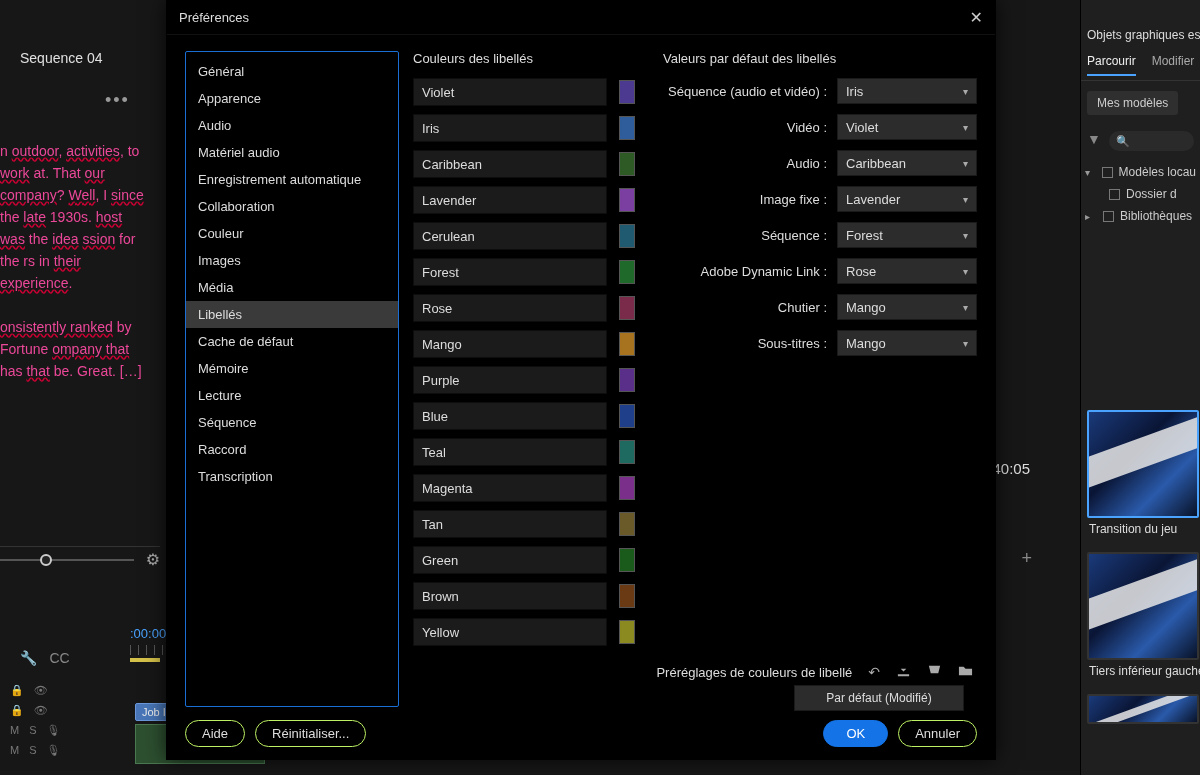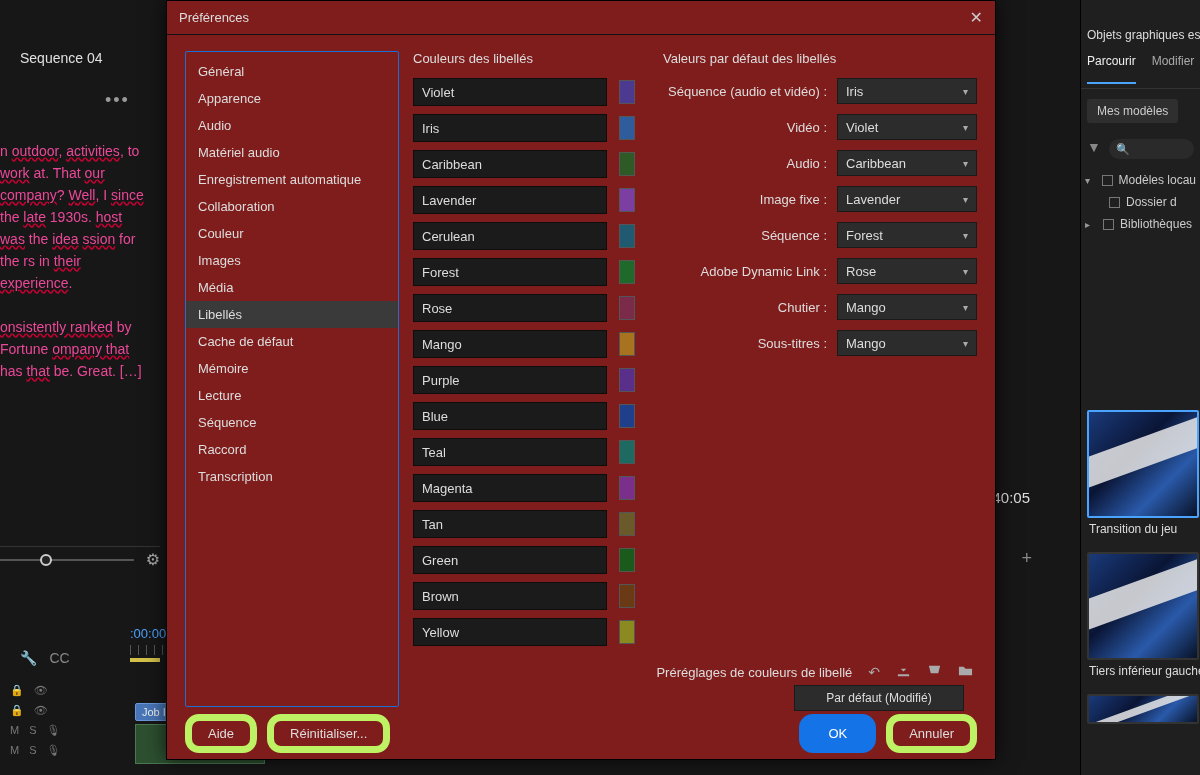--- a/index.html
+++ b/index.html
@@ -54,35 +54,35 @@
     background:#2d5030; border:1px solid #4a7850;
   }
   .bg-ruler {
     position:absolute; top:645px; left:130px; width:130px; height:10px;
     background: repeating-linear-gradient(to right,#555 0,#555 1px,transparent 1px,transparent 8px);
   }
   .bg-yellow-marker{
     position:absolute; top:658px; left:130px; width:30px; height:4px; background:#d4c14a;
   }
   .bg-right-time{
-    position:absolute; top:489px; right:170px; color:#ddd; font-size:15px;
+    position:absolute; top:460px; right:170px; color:#ddd; font-size:15px;
   }
   .bg-right-plus{
     position:absolute; top:548px; right:168px; color:#888; font-size:18px;
   }
 
   
   .right-panel {
     position:absolute; top:0; right:0; width:120px; height:100%;
     background:#1f1f1f; border-left:1px solid #000;
     padding-top:28px;
   }
   .right-panel .header { color:#ddd; font-size:12px; padding:0 6px 8px 6px; white-space:nowrap;}
   .right-panel .tabs { display:flex; gap:16px; padding:4px 6px; border-bottom:1px solid #333;}
-  .right-panel .tab { color:#aaa; font-size:12px; padding-bottom:14px; cursor:pointer;}
+  .right-panel .tab { color:#aaa; font-size:12px; padding-bottom:6px; cursor:pointer;}
   .right-panel .tab.active { color:#eee; border-bottom:2px solid #4aa3ff;}
   .right-panel .btn-models { margin:10px 6px; background:#2f2f2f; color:#ccc; font-size:12px;
     padding:5px 10px; border:none; border-radius:3px; cursor:pointer; white-space:nowrap;}
   .right-panel .filter-row { display:flex; gap:8px; padding:6px;}
   .right-panel .filter-row .icon { color:#888; font-size:14px;}
   .right-panel .search-mini { flex:1; background:#2a2a2a; border-radius:10px; height:20px;
     color:#888; font-size:11px; padding:2px 8px; display:flex; align-items:center;}
   .right-panel .tree { padding:4px 2px; font-size:12px; color:#ccc;}
   .right-panel .tree .row { display:flex; align-items:center; gap:6px; padding:4px 2px; white-space:nowrap;}
   .right-panel .tree .chev { color:#999; width:12px; font-size:10px;}
@@ -99,21 +99,21 @@
   }
   .right-panel .thumb-img::after{
     content:""; position:absolute; top:20%; left:-10%; width:140%; height:30%;
     background:#e8e8e8; transform:skewY(-20deg); opacity:0.85;
   }
   .right-panel .thumb-label { color:#ddd; font-size:12px; padding:4px 2px; white-space:nowrap;}
 
   
   .dialog {
     position:absolute; top:0; left:166px; width:830px; height:760px;
-    background:#7f1d1d; border:1px solid #000;
+    background:#000000; border:1px solid #000;
     box-shadow:0 0 20px rgba(0,0,0,0.7);
     display:flex; flex-direction:column;
   }
   .dialog-title {
     height:34px; display:flex; align-items:center; justify-content:space-between;
     padding:0 12px; color:#ddd; font-size:13px; border-bottom:1px solid #111;
   }
   .dialog-title .close { color:#ccc; font-size:16px; cursor:pointer;}
   .dialog-body { flex:1; display:flex; padding:16px 18px 0 18px; gap:14px; overflow:hidden;}
   .sidebar {
@@ -161,21 +161,21 @@
     width:170px; height:26px; background:#2c2c2c; border:1px solid #1a1a1a;
     color:#ddd; font-size:12px; display:flex; align-items:center; justify-content:center;
   }
 
   .dialog-footer {
     height:52px; display:flex; align-items:center; justify-content:space-between;
     padding:0 18px;
   }
   .dialog-footer .left-btns, .dialog-footer .right-btns { display:flex; gap:10px;}
   .dlg-btn {
-    background:transparent; border:7px solid #bef264; color:#ddd;
+    background:transparent; border:1px solid #bef264; color:#ddd;
     font-size:13px; padding:5px 16px; border-radius:14px; cursor:pointer;
   }
   .dlg-btn.primary { background:#1473e6; border-color:#1473e6; color:#fff; padding:5px 22px;}
 </style>
 </head>
 <body>
 
 <div class="bg-top-tab">Sequence 04</div>
 <div class="bg-ellipsis">•••</div>
 <div class="bg-text" id="bg-text">n <span>outdoor</span>, <span>activities</span>, to <span>work</span> at. That <span>our company</span>? <span>Well</span>, I <span>since</span> the <span>late</span> 1930s. <span>host was</span> the <span>idea</span> <span>ssion</span> for the rs in <span>their experience</span>.<br><br><span>onsistently ranked</span> by Fortune <span>ompany that</span> has <span>that</span> be. Great. […]</div>

